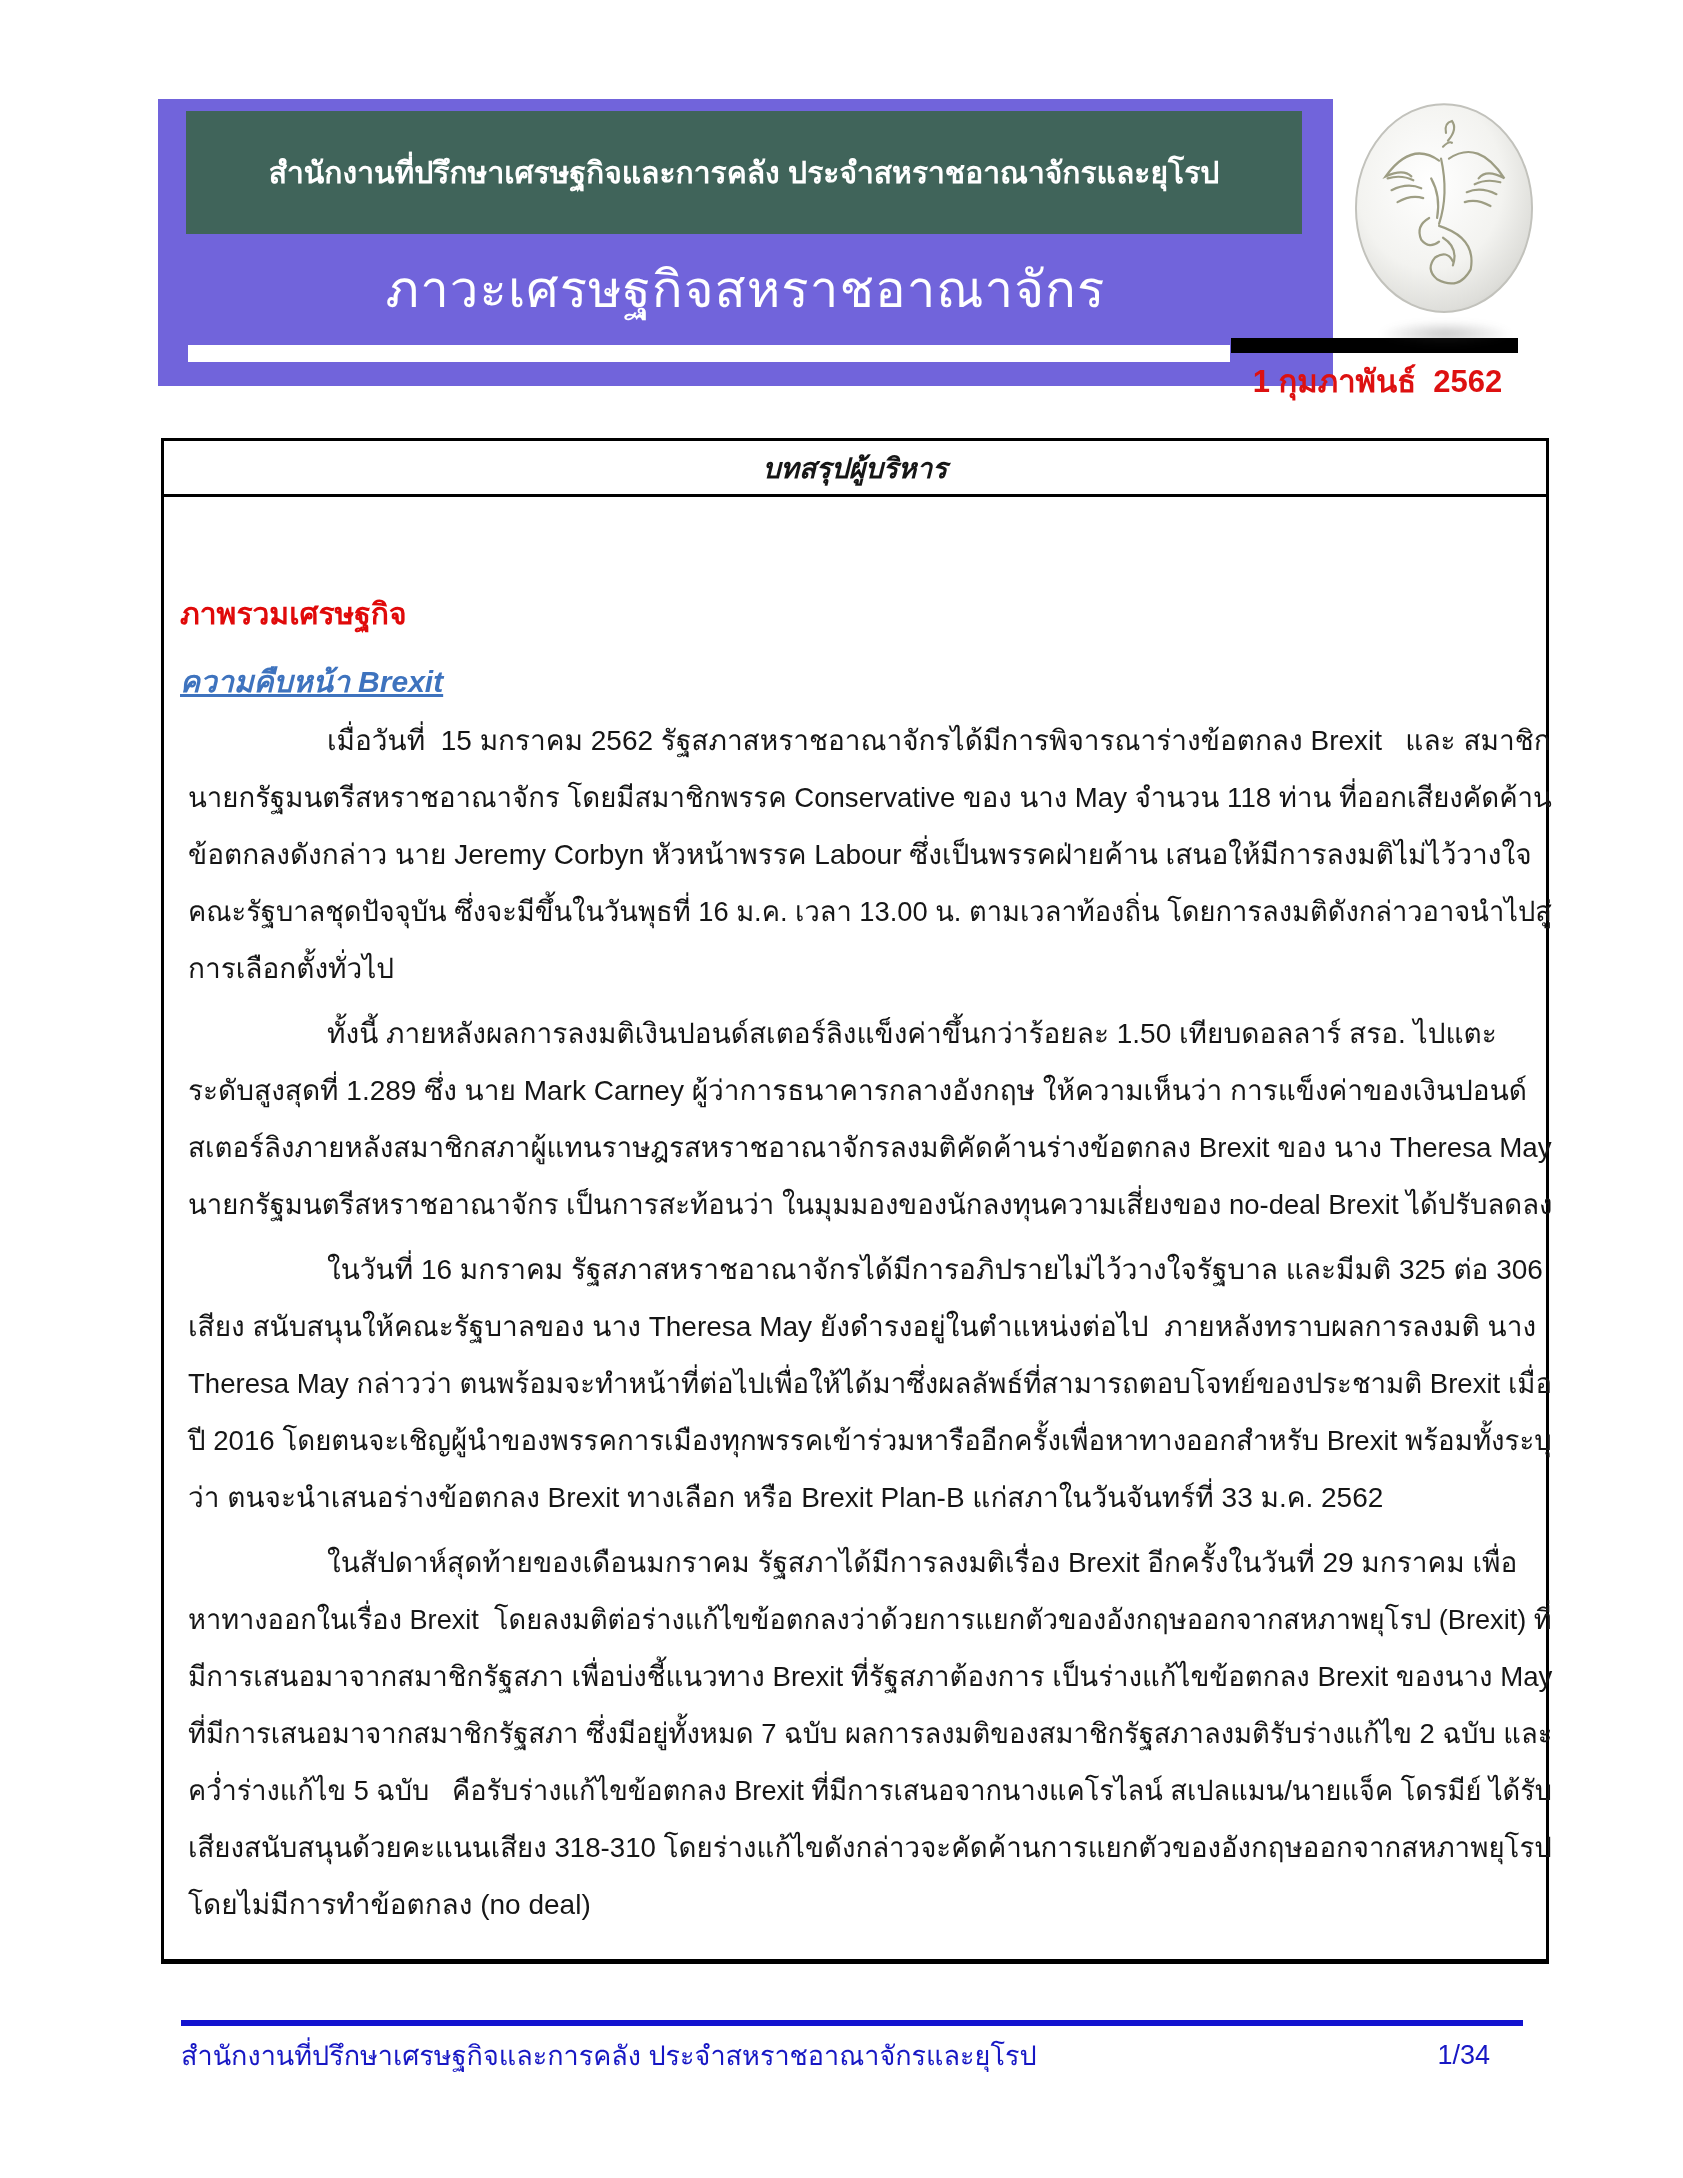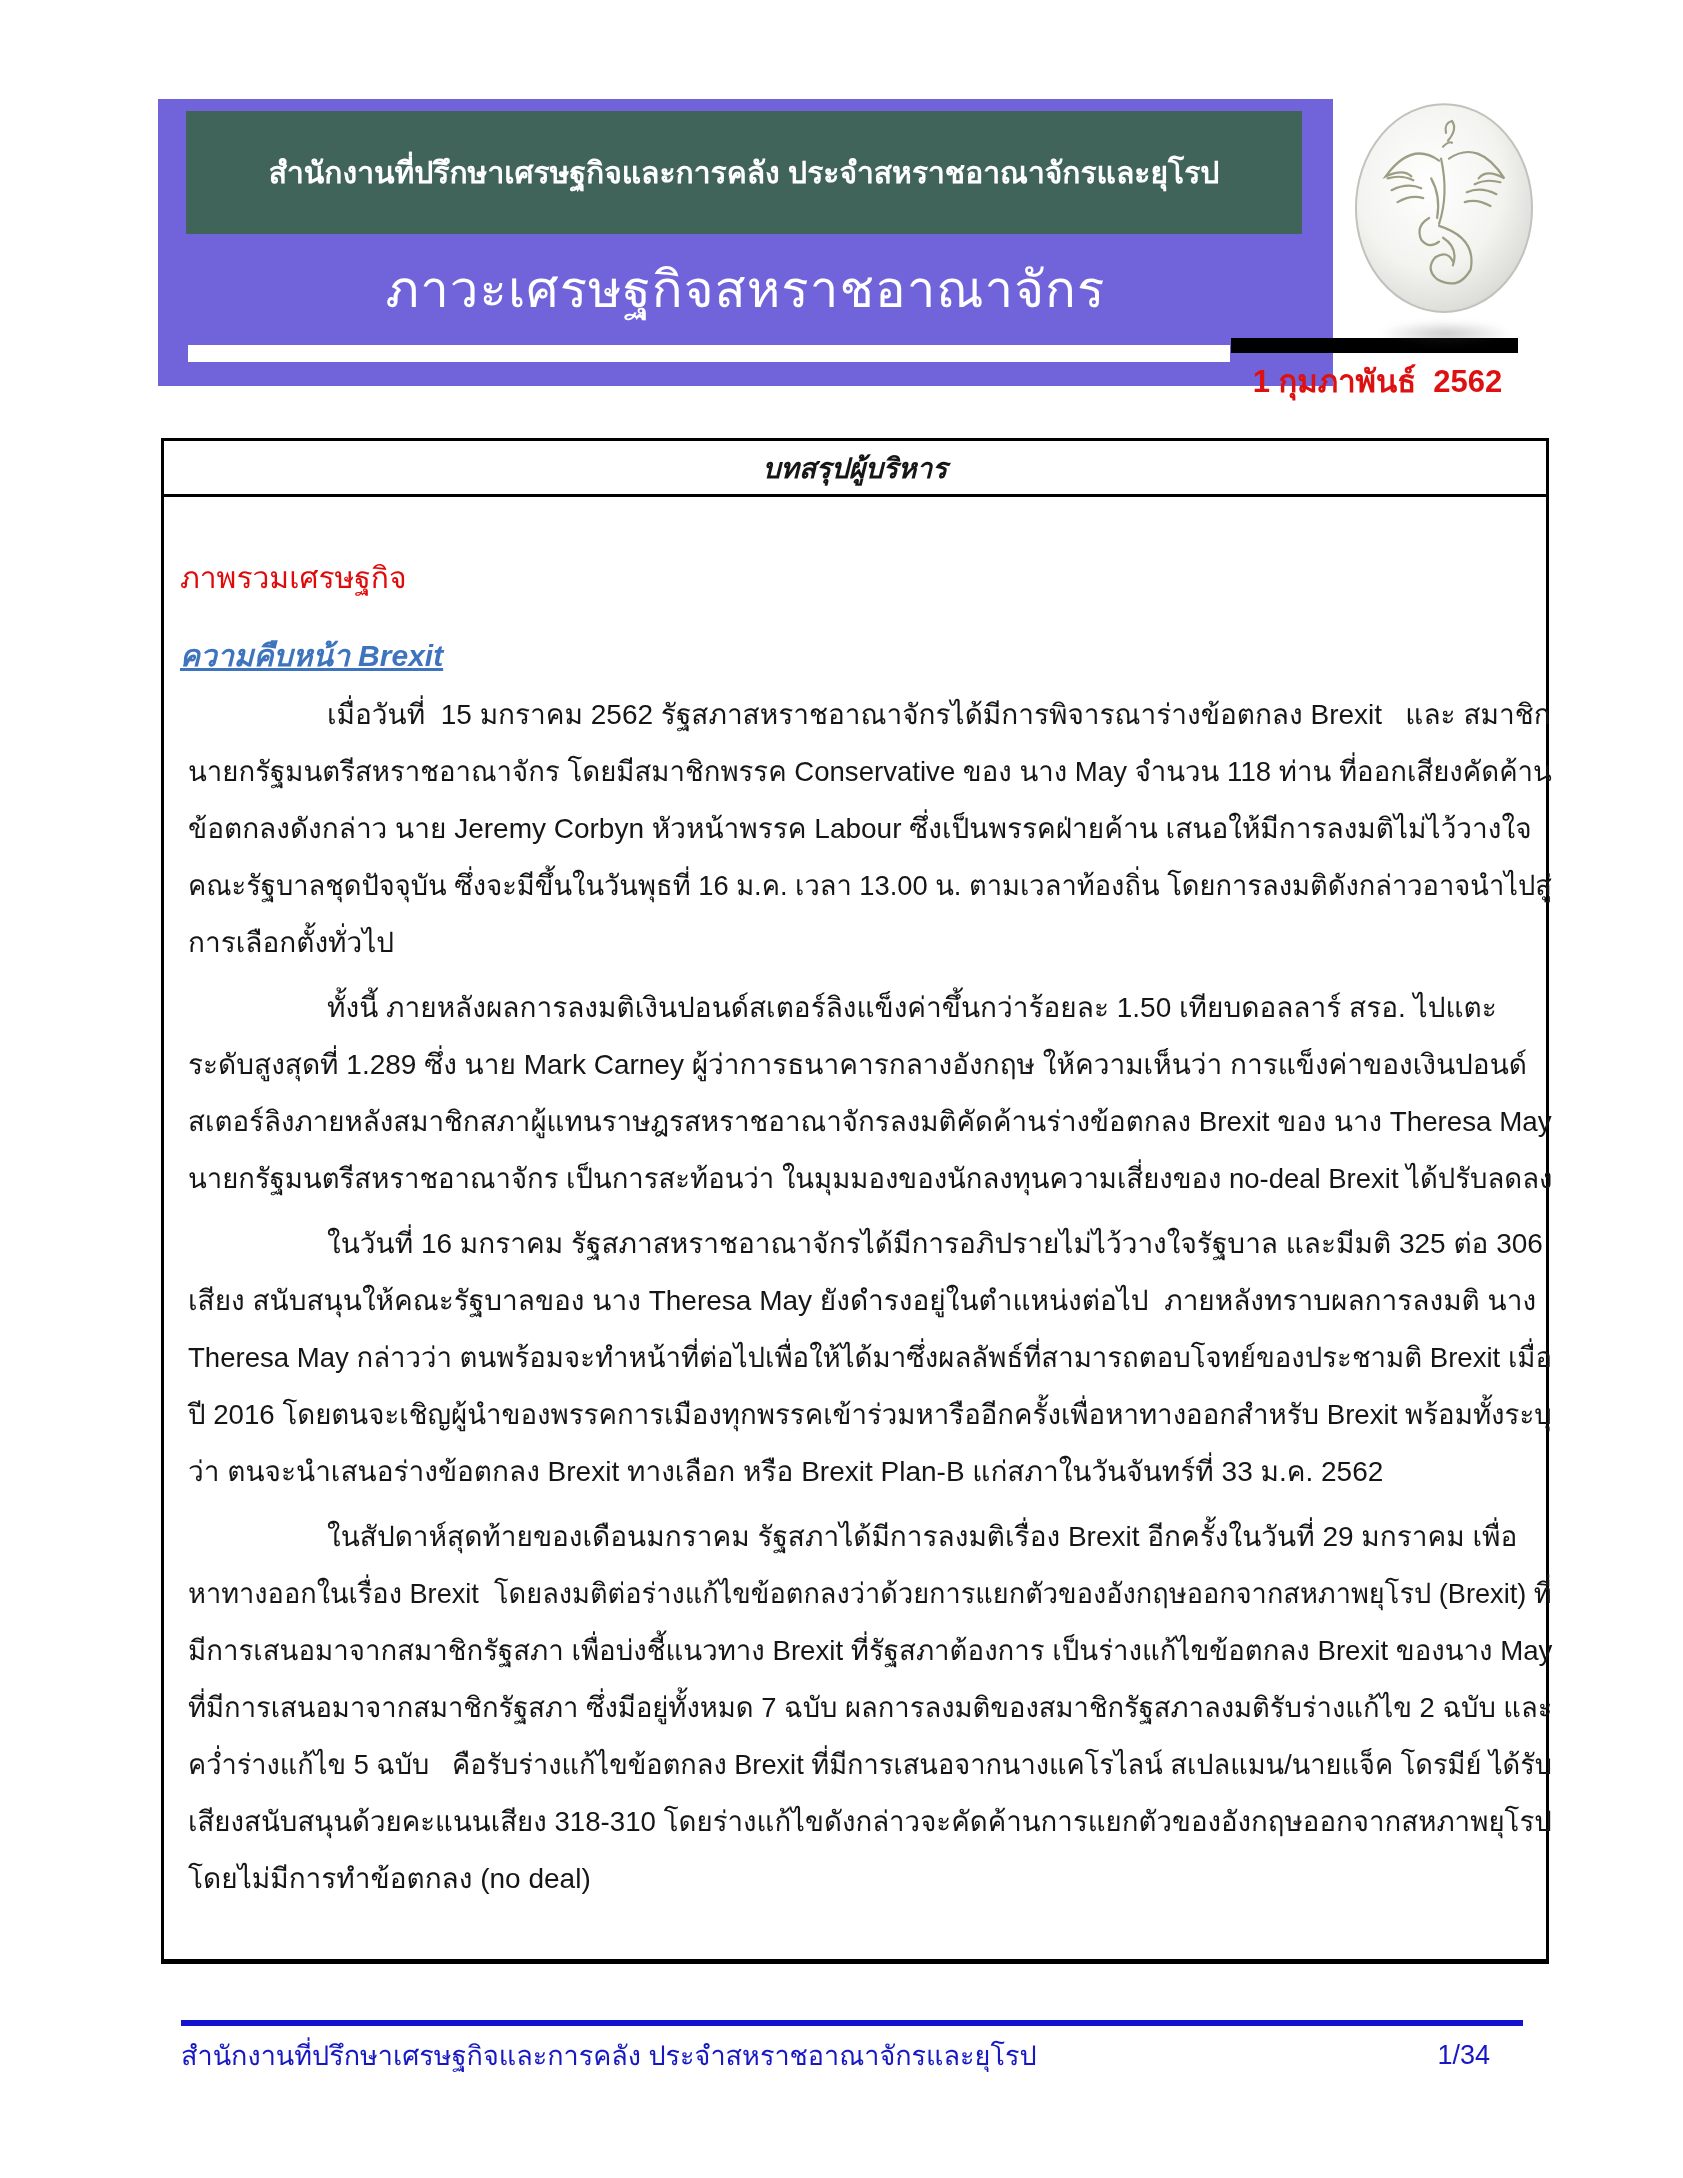--- a/index.html
+++ b/index.html
@@ -31,23 +31,23 @@
   
   .report-date{position:absolute;left:1223px;top:356px;width:309px;text-align:center;
                color:var(--date-red);font-weight:bold;font-size:31px;white-space:pre;}
 
   
   .summary-box{position:absolute;left:161px;top:438px;width:1388px;height:1526px;
                border:3px solid #000;border-bottom-width:5px;background:#fff;}
   .summary-header{height:56px;border-bottom:3px solid #000;display:flex;align-items:center;justify-content:center;}
   .summary-header .summary-title{font-weight:bold;font-size:28px;white-space:pre;font-style:italic;}
   .box-body{padding:59px 16px 0 16px;}
-  .h-red{color:var(--red);font-weight:normal;font-size:30px;height:44px;line-height:44px;white-space:pre;}
+  .h-red{color:var(--red);font-weight:bold;font-size:30px;height:44px;line-height:44px;white-space:pre;margin-top:36px;}
   .h-blue{color:var(--blue-heading);font-weight:bold;font-style:italic;text-decoration:underline;
-          font-size:30px;height:44px;line-height:44px;margin-top:34px;white-space:pre;}
+          font-size:30px;height:44px;line-height:44px;margin-top:24px;white-space:pre;}
   .para{margin:8px;}
   .t-line{height:57px;line-height:57px;font-size:28px;white-space:pre;overflow:visible;}
   .t-line.indent{padding-left:139px;}
 
   
   .footer-line{position:absolute;left:181px;top:2020px;width:1342px;height:6px;background:var(--line-blue);}
   .footer-row{position:absolute;left:181px;top:2032px;width:1309px;display:flex;
               justify-content:space-between;align-items:center;height:46px;}
   .footer-row .f-text{color:var(--footer-blue);font-size:27px;white-space:pre;}
 </style>

